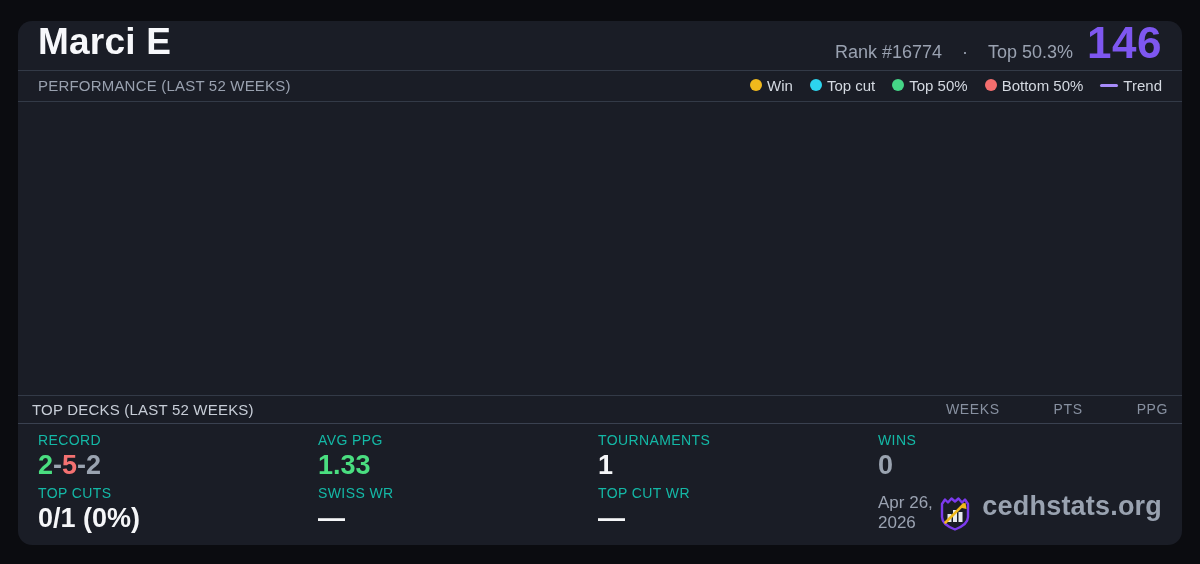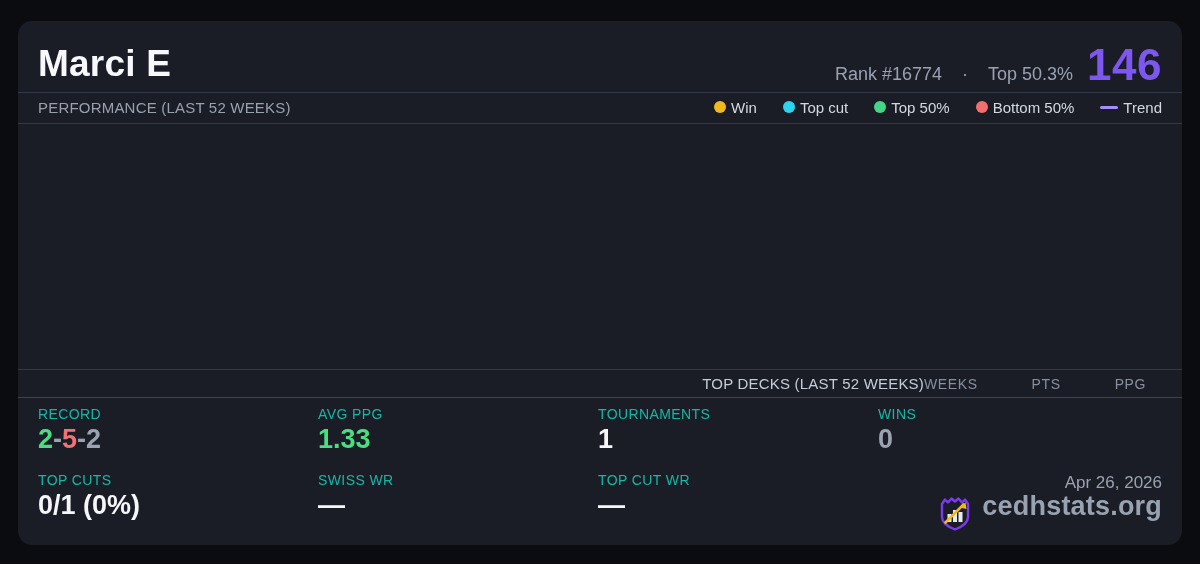--- a/index.html
+++ b/index.html
@@ -15,48 +15,48 @@
     left: 18px; top: 21px;
     width: 1164px; height: 524px;
     background: #1a1d26;
     border-radius: 14px;
     display: flex; flex-direction: column;
     overflow: hidden;
   }
   
   .header {
     display: flex; justify-content: space-between; align-items: flex-end;
-    padding: 22px 20px 6px 20px;
+    padding: 0 20px 6px 20px;
     border-bottom: 1px solid #333a47;
   }
   .player-name {
     margin: 0;
     font-size: 37px; font-weight: 700; color: #f7f8fb;
     letter-spacing: 0.2px; line-height: 1.15;
   }
   .header-right { display: flex; align-items: baseline; gap: 14px; }
   .rank-line { display: flex; align-items: baseline; gap: 20px; color: #9aa2b1; font-size: 18px; }
   .score { color: #7e57f0; font-size: 44px; font-weight: 700; line-height: 0.92; letter-spacing: 0.5px; }
   
   .perf-row {
     display: flex; justify-content: space-between; align-items: center;
     padding: 6px 20px 7px 20px;
     border-bottom: 1px solid #333a47;
   }
   .section-label { color: #99a1af; font-size: 15px; letter-spacing: 0.2px; }
-  .legend { display: flex; align-items: flex-end; gap: 26px; }
+  .legend { display: flex; align-items: flex-end; gap: 17px; }
   .legend-item { display: flex; align-items: center; gap: 5px; color: #d4d9e1; font-size: 15px; }
   .dot { width: 12px; height: 12px; border-radius: 50%; flex: none; }
   .trend-line { width: 18px; height: 3px; border-radius: 2px; flex: none; }
   
   .chart-area { flex: 1; }
   
   .topdecks-row {
-    display: flex; justify-content: flex-end; align-items: center;
-    padding: 5px 36px;
+    display: flex; justify-content: space-between; align-items: center;
+    padding: 5px 14px;
     border-top: 1px solid #333a47;
     border-bottom: 1px solid #3a4150;
   }
   .topdecks-title { color: #c7cdd7; font-size: 15px; letter-spacing: 0.2px; }
   .topdecks-cols { display: flex; gap: 54px; }
   .topdecks-col { color: #8790a0; font-size: 14px; letter-spacing: 0.6px; }
   
   .stats-grid {
     display: grid;
     grid-template-columns: 280px 280px 280px 1fr;
@@ -67,21 +67,21 @@
   .stat-cell { display: flex; flex-direction: column; justify-content: flex-start; }
   .stat-label { color: #14b8a6; font-size: 14px; letter-spacing: 0.4px; }
   .stat-value { color: #f5f6f8; font-size: 27px; font-weight: 700; line-height: 1.12; margin-top: 2px; }
   .val-green { color: #4ade80; }
   .val-red   { color: #f47171; }
   .val-gray  { color: #9aa3b0; }
   .sep-gray  { color: #9aa3b0; }
   
   .footer-cell {
     grid-column: 4; grid-row: 2;
-    display: flex; flex-direction: column;
+    display: flex; 
     align-items: flex-end; justify-content: space-between;
   }
   .footer-date { color: #9aa2b1; font-size: 17px; margin-top: 1px; }
   .brand-row { display: flex; gap: 7px; }
   .brand-text { color: #99a2b0; font-size: 27px; font-weight: 700; letter-spacing: 0.2px; line-height: 1; }
   .brand-logo { width: 40px; height: 40px; display: block; }
 </style>
 </head>
 <body>
 

